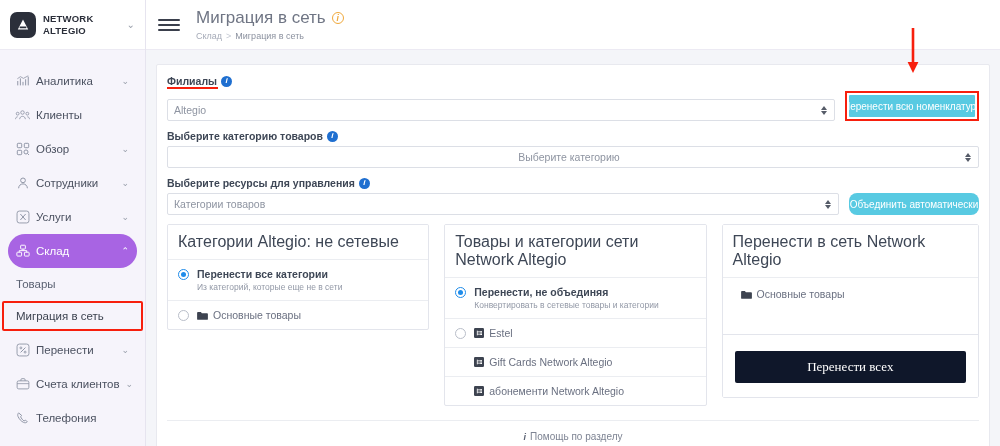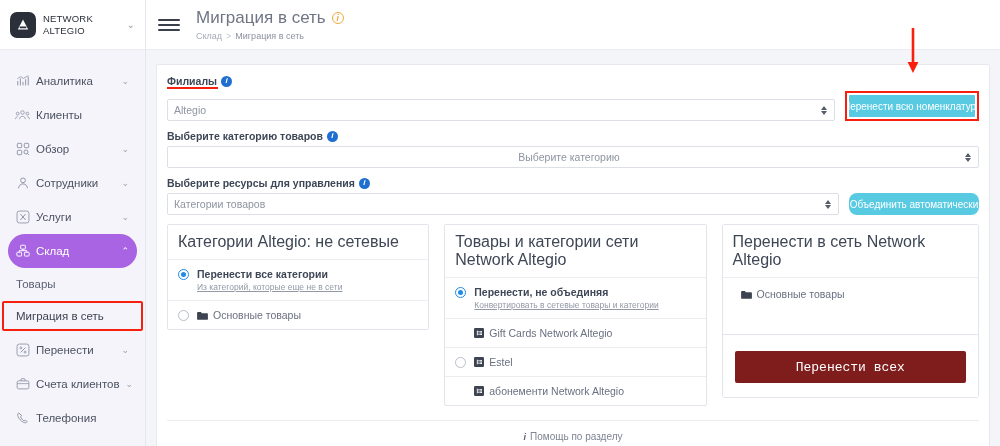--- a/index.html
+++ b/index.html
@@ -31,21 +31,21 @@
     gap: 7px;
   }
   .brand-logo {
     width: 26px; height: 26px; min-width: 26px;
     background: #2b2f3a;
     border-radius: 7px;
     display: flex; align-items: center; justify-content: center;
   }
   .brand-logo svg { display: block; }
   .brand-name {
-    font-size: 9.5px; font-weight: 400; color: #2b2f3a;
+    font-size: 9.5px; font-weight: 700; color: #2b2f3a;
     line-height: 11.5px; letter-spacing: .2px;
     flex: 1;
   }
   .brand-chev { color: #9aa0ac; font-size: 10px; line-height: 1; padding-right: 2px; }
 
   .nav { padding-top: 14px; }
   .nav-item {
     display: flex; align-items: center;
     height: 34px; margin: 0 8px;
     padding: 0 8px 0 7px;
@@ -212,33 +212,33 @@
   .radio {
     width: 11px; height: 11px; min-width: 11px; border-radius: 50%;
     border: 1px solid #b9bec9; background: #fff; margin-top: 1px;
     display: flex; align-items: center; justify-content: center;
   }
   .radio.on { border-color: #1f8cea; }
   .radio.on::after { content:""; width: 5px; height: 5px; border-radius: 50%; background: #1f8cea; }
   .opt-texts { display: flex; flex-direction: column; gap: 2px; }
   .opt-title { font-size: 10.5px; font-weight: 700; color: #3e4756; }
   .opt-title.plain { font-weight: 400; color: #6a7081; display:flex; align-items:center; gap:5px; }
-  .opt-sub { font-size: 8.5px; color: #9298a6; text-decoration: underline; }
+  .opt-sub { font-size: 8.5px; color: #9298a6; }
   .opt.indent { padding-left: 29px; }
 
   .folder-ico { color: #3d4350; font-size: 10px; line-height: 1; display:inline-flex; }
   .net-ico { display:inline-flex; }
 
   .p3-list { padding: 10px 10px 14px 18px; min-height: 56px; }
   .p3-item { font-size: 10.5px; color: #6a7081; display:flex; align-items:center; gap:5px; }
   .p3-bottom { border-top: 1px solid #e3e5ec; padding: 16px 12px 14px 12px; background: #fff; }
   .btn-big {
     width: 100%; height: 32px;
-    background: #7f1d1d; color: #fff; border: none;
-    font-size: 13px; font-family: Liberation Mono, monospace; cursor: pointer;
+    background: #0f172a; color: #fff; border: none;
+    font-size: 13px; font-family: Liberation Serif, serif; cursor: pointer;
     border-radius: 2px;
   }
 
   .help-bar {
     margin-top: 14px;
     border-top: 1px solid #ebedf1;
     padding-top: 10px;
     display: flex; align-items: center; justify-content: center;
     gap: 4px;
     font-size: 10px; color: #7e8493;
@@ -496,49 +496,49 @@
             <div class="panel-head">Товары и категории сети Network Altegio</div>
 
             <div class="opt">
               <span class="radio on"></span>
               <span class="opt-texts">
                 <span class="opt-title">Перенести, не объединяя</span>
                 <span class="opt-sub">Конвертировать в сетевые товары и категории</span>
               </span>
             </div>
 
-            <div class="opt indent">
-              <span class="opt-texts">
-                <span class="opt-title plain">
-                  <span class="net-ico">
-                    <svg width="10" height="10" viewBox="0 0 12 12">
-                        <rect width="12" height="12" rx="1.4" fill="#3d4350"></rect>
-                        <path d="M4 3.2v5.6M4 4.6h4.2M4 7.4h4.2" stroke="#fff" stroke-width="1"></path>
-                        <circle cx="8.6" cy="4.6" r="1.1" fill="#fff"></circle>
-                        <circle cx="8.6" cy="7.4" r="1.1" fill="#fff"></circle>
-                      </svg>
-                  </span>
-                  <span>Gift Cards Network Altegio</span>
-                </span>
-              </span>
-            </div>
-
             <div class="opt">
               <span class="radio"></span>
               <span class="opt-texts">
                 <span class="opt-title plain">
                   <span class="net-ico">
                     <svg width="10" height="10" viewBox="0 0 12 12">
                         <rect width="12" height="12" rx="1.4" fill="#3d4350"></rect>
                         <path d="M4 3.2v5.6M4 4.6h4.2M4 7.4h4.2" stroke="#fff" stroke-width="1"></path>
                         <circle cx="8.6" cy="4.6" r="1.1" fill="#fff"></circle>
                         <circle cx="8.6" cy="7.4" r="1.1" fill="#fff"></circle>
                       </svg>
                   </span>
                   <span>Estel</span>
+                </span>
+              </span>
+            </div>
+
+            <div class="opt indent">
+              <span class="opt-texts">
+                <span class="opt-title plain">
+                  <span class="net-ico">
+                    <svg width="10" height="10" viewBox="0 0 12 12">
+                        <rect width="12" height="12" rx="1.4" fill="#3d4350"></rect>
+                        <path d="M4 3.2v5.6M4 4.6h4.2M4 7.4h4.2" stroke="#fff" stroke-width="1"></path>
+                        <circle cx="8.6" cy="4.6" r="1.1" fill="#fff"></circle>
+                        <circle cx="8.6" cy="7.4" r="1.1" fill="#fff"></circle>
+                      </svg>
+                  </span>
+                  <span>Gift Cards Network Altegio</span>
                 </span>
               </span>
             </div>
 
             <div class="opt indent">
               <span class="opt-texts">
                 <span class="opt-title plain">
                   <span class="net-ico">
                     <svg width="10" height="10" viewBox="0 0 12 12">
                         <rect width="12" height="12" rx="1.4" fill="#3d4350"></rect>

